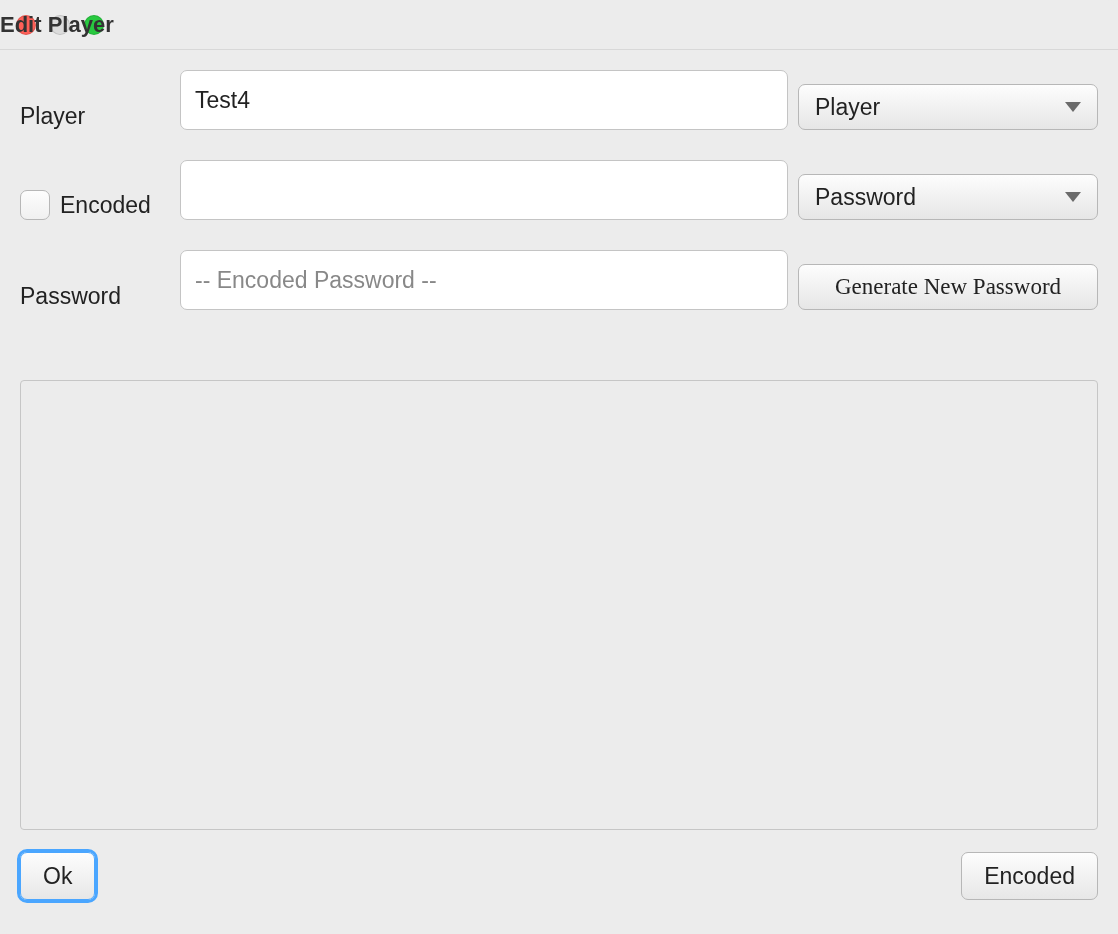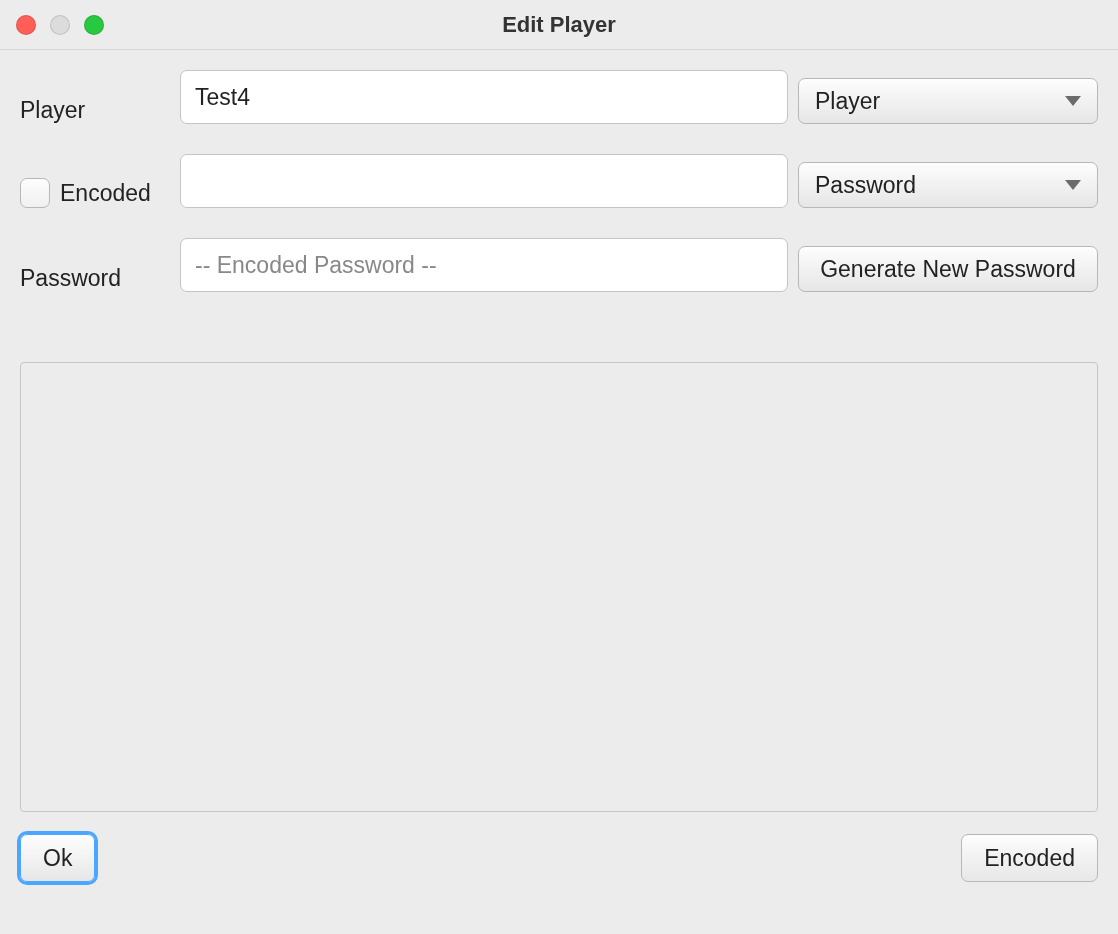--- a/index.html
+++ b/index.html
@@ -32,21 +32,20 @@
   .tl {
     width: 20px; height: 20px; border-radius: 50%;
     border: 1px solid rgba(0,0,0,0.12);
   }
   .tl.red { background: #ff5f57; }
   .tl.gray { background: #dcdcdc; }
   .tl.green { background: #28c940; }
   .title {
     position: absolute;
     left: 0; right: 0;
-    text-align: center;
     font-weight: 700;
     font-size: 22px;
     color: #333;
     pointer-events: none;
   }
 
   .content {
     padding: 20px 20px 0 20px;
   }
   .row {
@@ -65,21 +64,21 @@
   }
   .chk {
     width: 30px; height: 30px;
     border: 1px solid #b7b7b7;
     border-radius: 7px;
     background: linear-gradient(#fdfdfd, #f0f0f0);
     flex-shrink: 0;
   }
   .text-input {
     flex: 1;
-    height: 54px;
+    height: 60px;
     border: 1px solid #c4c4c4;
     border-radius: 7px;
     background: #fff;
     padding: 0 14px;
     font-size: 23px;
     color: #222;
     outline: none;
   }
   .text-input::placeholder {
     color: #888;
@@ -94,20 +93,21 @@
     align-items: center;
     justify-content: space-between;
     padding: 0 16px;
     font-size: 23px;
     color: #222;
     cursor: pointer;
   }
   .select-btn.wide {
     width: 300px;
     justify-content: center;
+    font-family: Liberation Serif, serif;
   }
   .chev {
     width: 0; height: 0;
     border-left: 8px solid transparent;
     border-right: 8px solid transparent;
     border-top: 10px solid #6b6b6b;
   }
 
   .big-box {
     margin: 70px 0 0 0;

